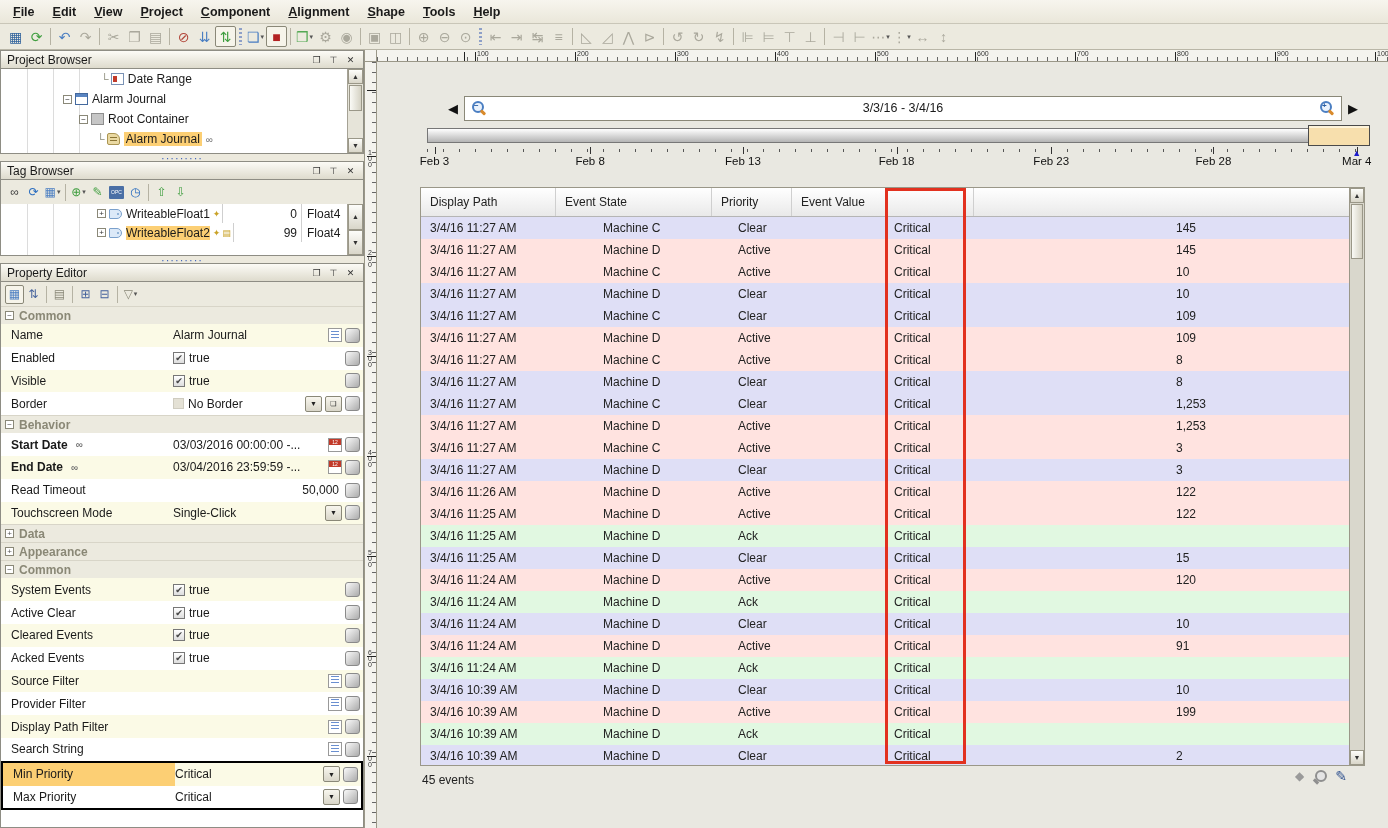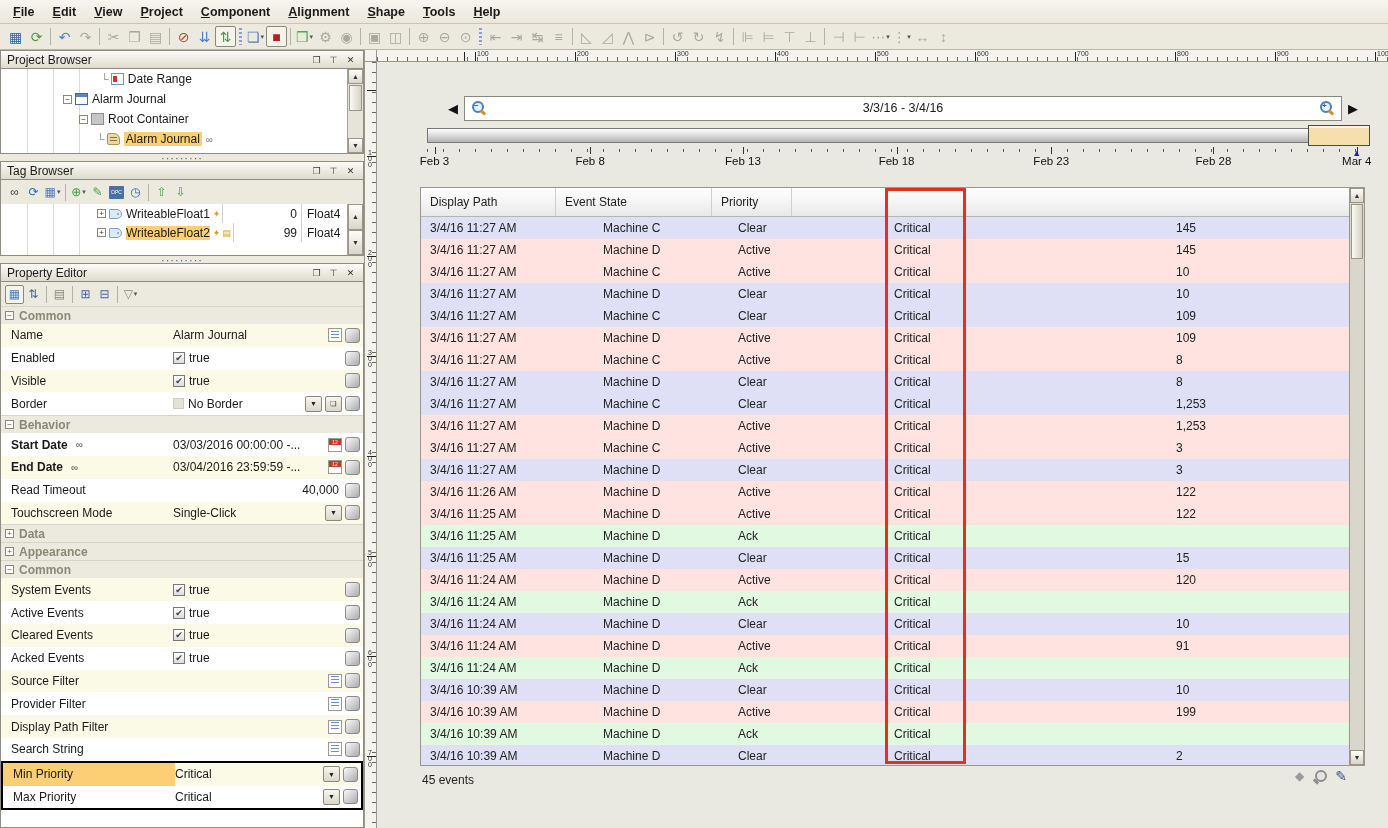--- a/index.html
+++ b/index.html
@@ -525,21 +525,21 @@
           <div class="pe-trail">
             <div class="ic-cal"></div>
             <div class="ic-bind"></div>
           </div>
         </div>
         <div class="pe-row">
           <div class="pe-label">
             <span>Read Timeout</span>
           </div>
           <div class="pe-value ra">
-            <span>40,000</span>
+            <span>50,000</span>
           </div>
           <div class="pe-trail">
             <div class="ic-bind"></div>
           </div>
         </div>
         <div class="pe-row alt">
           <div class="pe-label">
             <span>Touchscreen Mode</span>
           </div>
           <div class="pe-value">
@@ -569,21 +569,21 @@
           <div class="pe-value">
             <span class="cb">✔</span>
             <span>true</span>
           </div>
           <div class="pe-trail">
             <div class="ic-bind"></div>
           </div>
         </div>
         <div class="pe-row">
           <div class="pe-label">
-            <span>Active Events</span>
+            <span>Active Clear</span>
           </div>
           <div class="pe-value">
             <span class="cb">✔</span>
             <span>true</span>
           </div>
           <div class="pe-trail">
             <div class="ic-bind"></div>
           </div>
         </div>
         <div class="pe-row alt">
@@ -752,20 +752,23 @@
       <div class="t-head">
           <div class="t-hcell" style="width: 135px; flex: 0 0 135px;">
             <span>Display Path</span>
           </div>
           <div class="t-hcell" style="width: 156px; flex: 0 0 156px;">
             <span>Event State</span>
           </div>
           <div class="t-hcell" style="width: 80px; flex: 0 0 80px;">
             <span>Priority</span>
           </div>
+          <div class="t-hcell" style="width: 182px; flex: 0 0 182px;">
+            <span>Event Value</span>
+          </div>
         </div>
       <div class="t-body">
           <div class="t-row clear">
             <div class="t-cell" style="width: 173px; flex: 0 0 173px;">3/4/16 11:27 AM</div>
             <div class="t-cell" style="width: 135px; flex: 0 0 135px;">Machine C</div>
             <div class="t-cell" style="width: 156px; flex: 0 0 156px;">Clear</div>
             <div class="t-cell" style="width: 80px; flex: 0 0 80px;">Critical</div>
             <div class="t-cell" style="width: 202px; flex: 0 0 202px;"></div>
             <div class="t-cell" style="width: 182px; flex: 0 0 182px;">145</div>
           </div>

